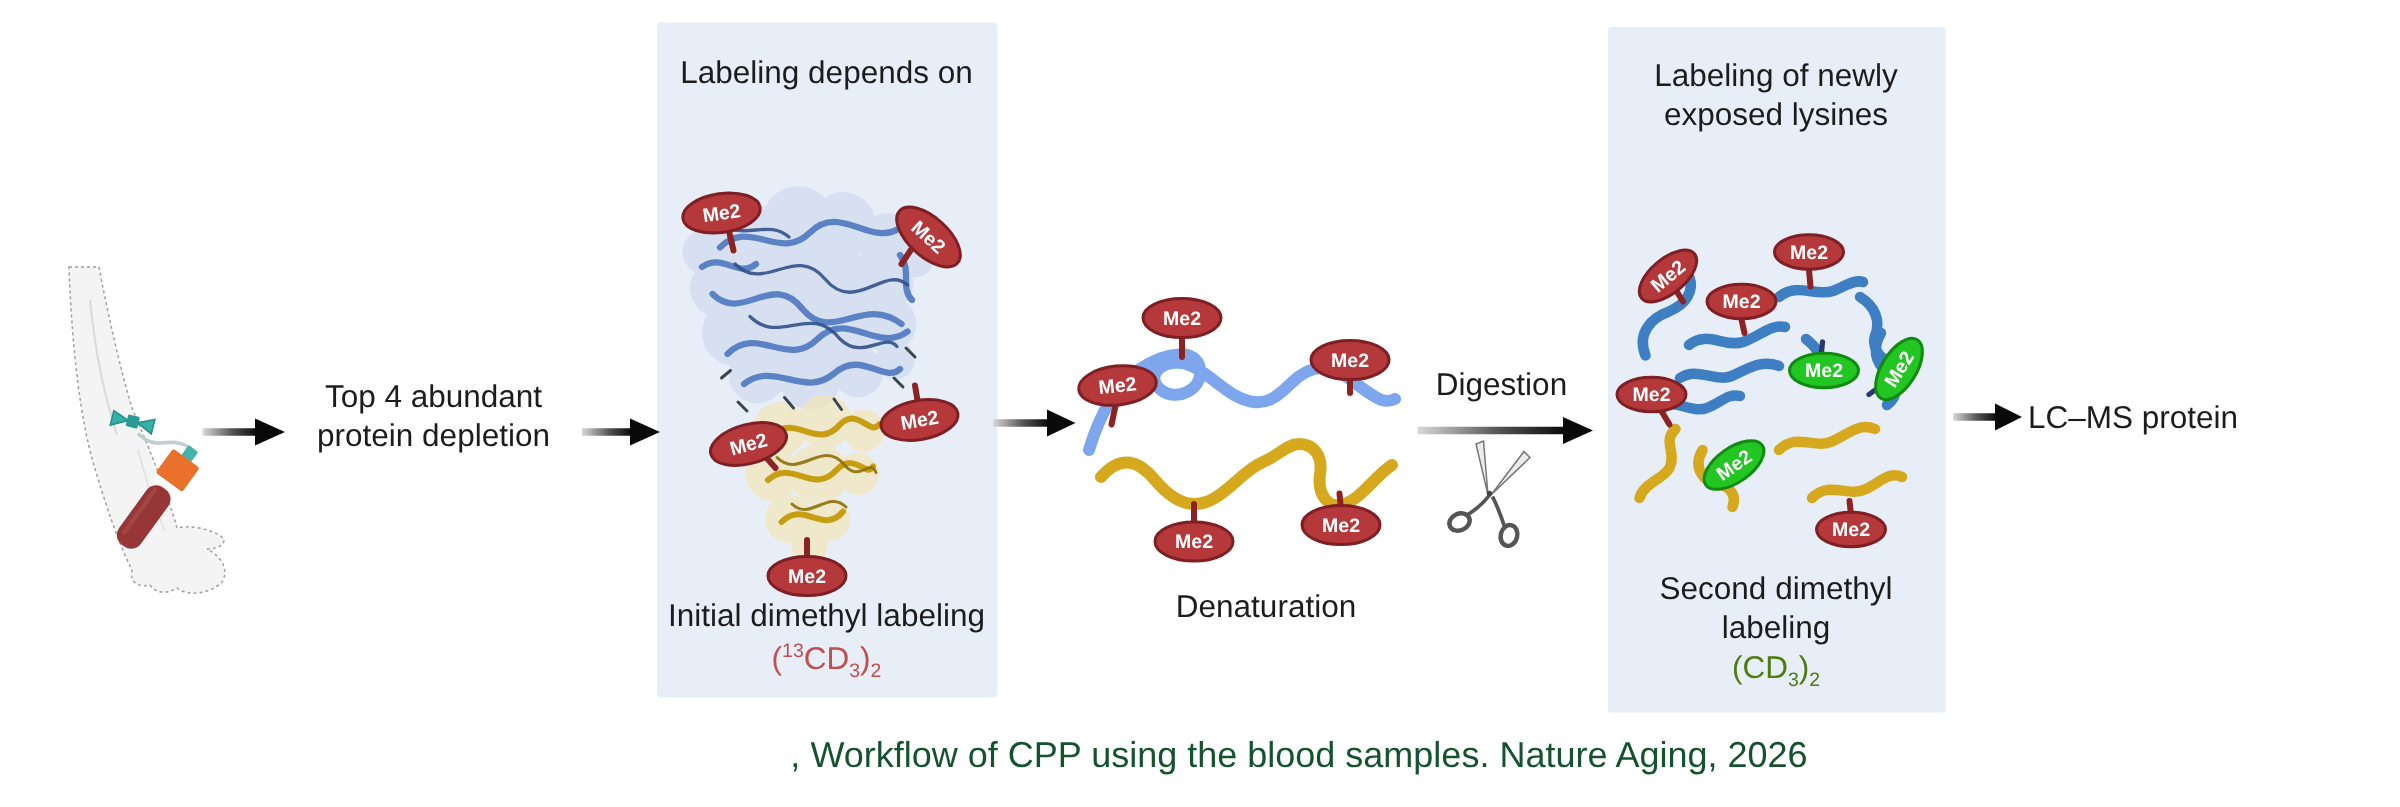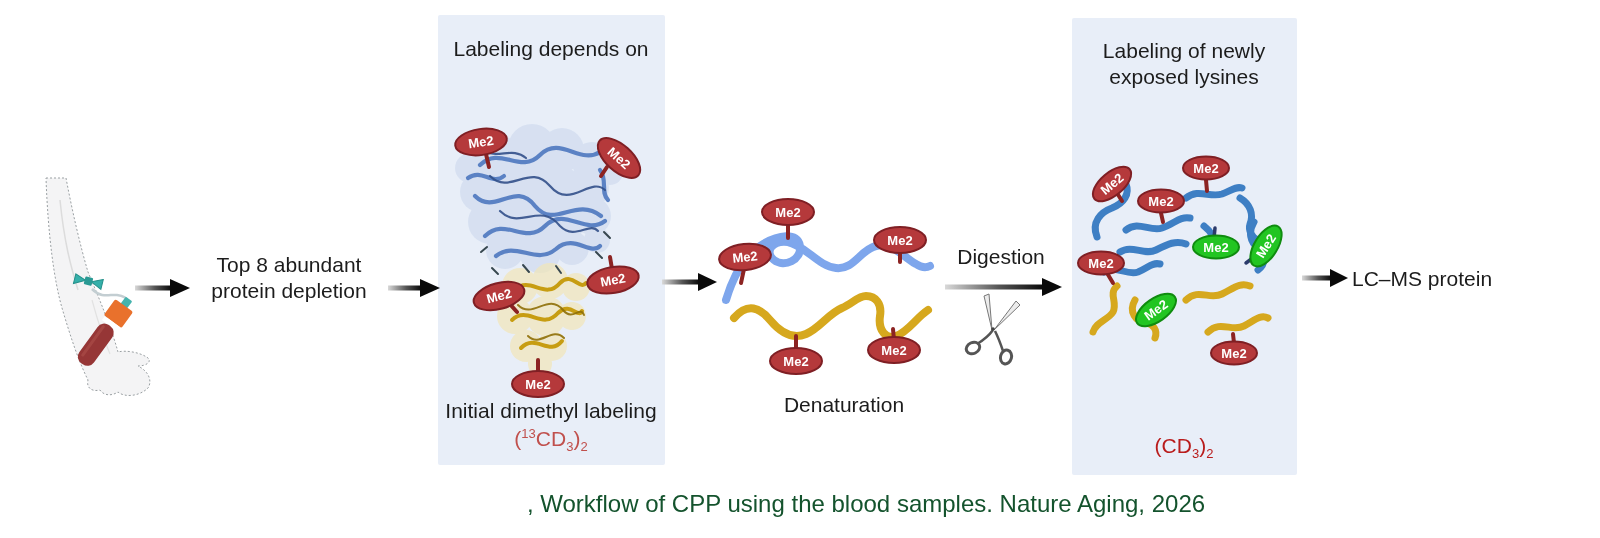--- a/index.html
+++ b/index.html
@@ -277,21 +277,21 @@
         <ellipse class="me2g" rx="23" ry="11.5"></ellipse>
         <text class="me2t" y="4.5">Me2</text>
       </g>
     <g transform="translate(1156,310) rotate(-35)">
         <ellipse class="me2g" rx="23" ry="11.5"></ellipse>
         <text class="me2t" y="4.5">Me2</text>
       </g>
   </svg>
 
   <div class="txt t21" style="left:289px;top:252px;">
-    <div>Top 8 abundant</div>
+    <div>Top 4 abundant</div>
     <div>protein depletion</div>
   </div>
 
   <div class="txt t21" style="left:551px;top:36px;">
     <div>Labeling depends on</div>
   </div>
 
   <div class="txt t21" style="left:551px;top:398px;">
     <div>Initial dimethyl labeling</div>
   </div>
@@ -305,21 +305,25 @@
 
   <div class="txt t21" style="left:1001px;top:244px;">
     <div>Digestion</div>
   </div>
 
   <div class="txt t21" style="left:1184px;top:38px;">
     <div>Labeling of newly</div>
     <div>exposed lysines</div>
   </div>
 
-  <div class="txt formula" style="left:1184px;top:434px;color:#b91c1c;">
+  <div class="txt t21" style="left:1184px;top:380px;">
+    <div>Second dimethyl</div>
+    <div>labeling</div>
+  </div>
+  <div class="txt formula" style="left:1184px;top:434px;color:#4d7c0f;">
     <span>(</span><span>CD</span><sub>3</sub><span>)</span><sub>2</sub>
   </div>
 
   <div class="t21" style="position:absolute;left:1352px;top:266px;white-space:nowrap;">
     <span>LC–MS protein</span>
   </div>
 
   <div id="caption">, Workflow of CPP using the blood samples. Nature Aging, 2026</div>
 </div>
 

